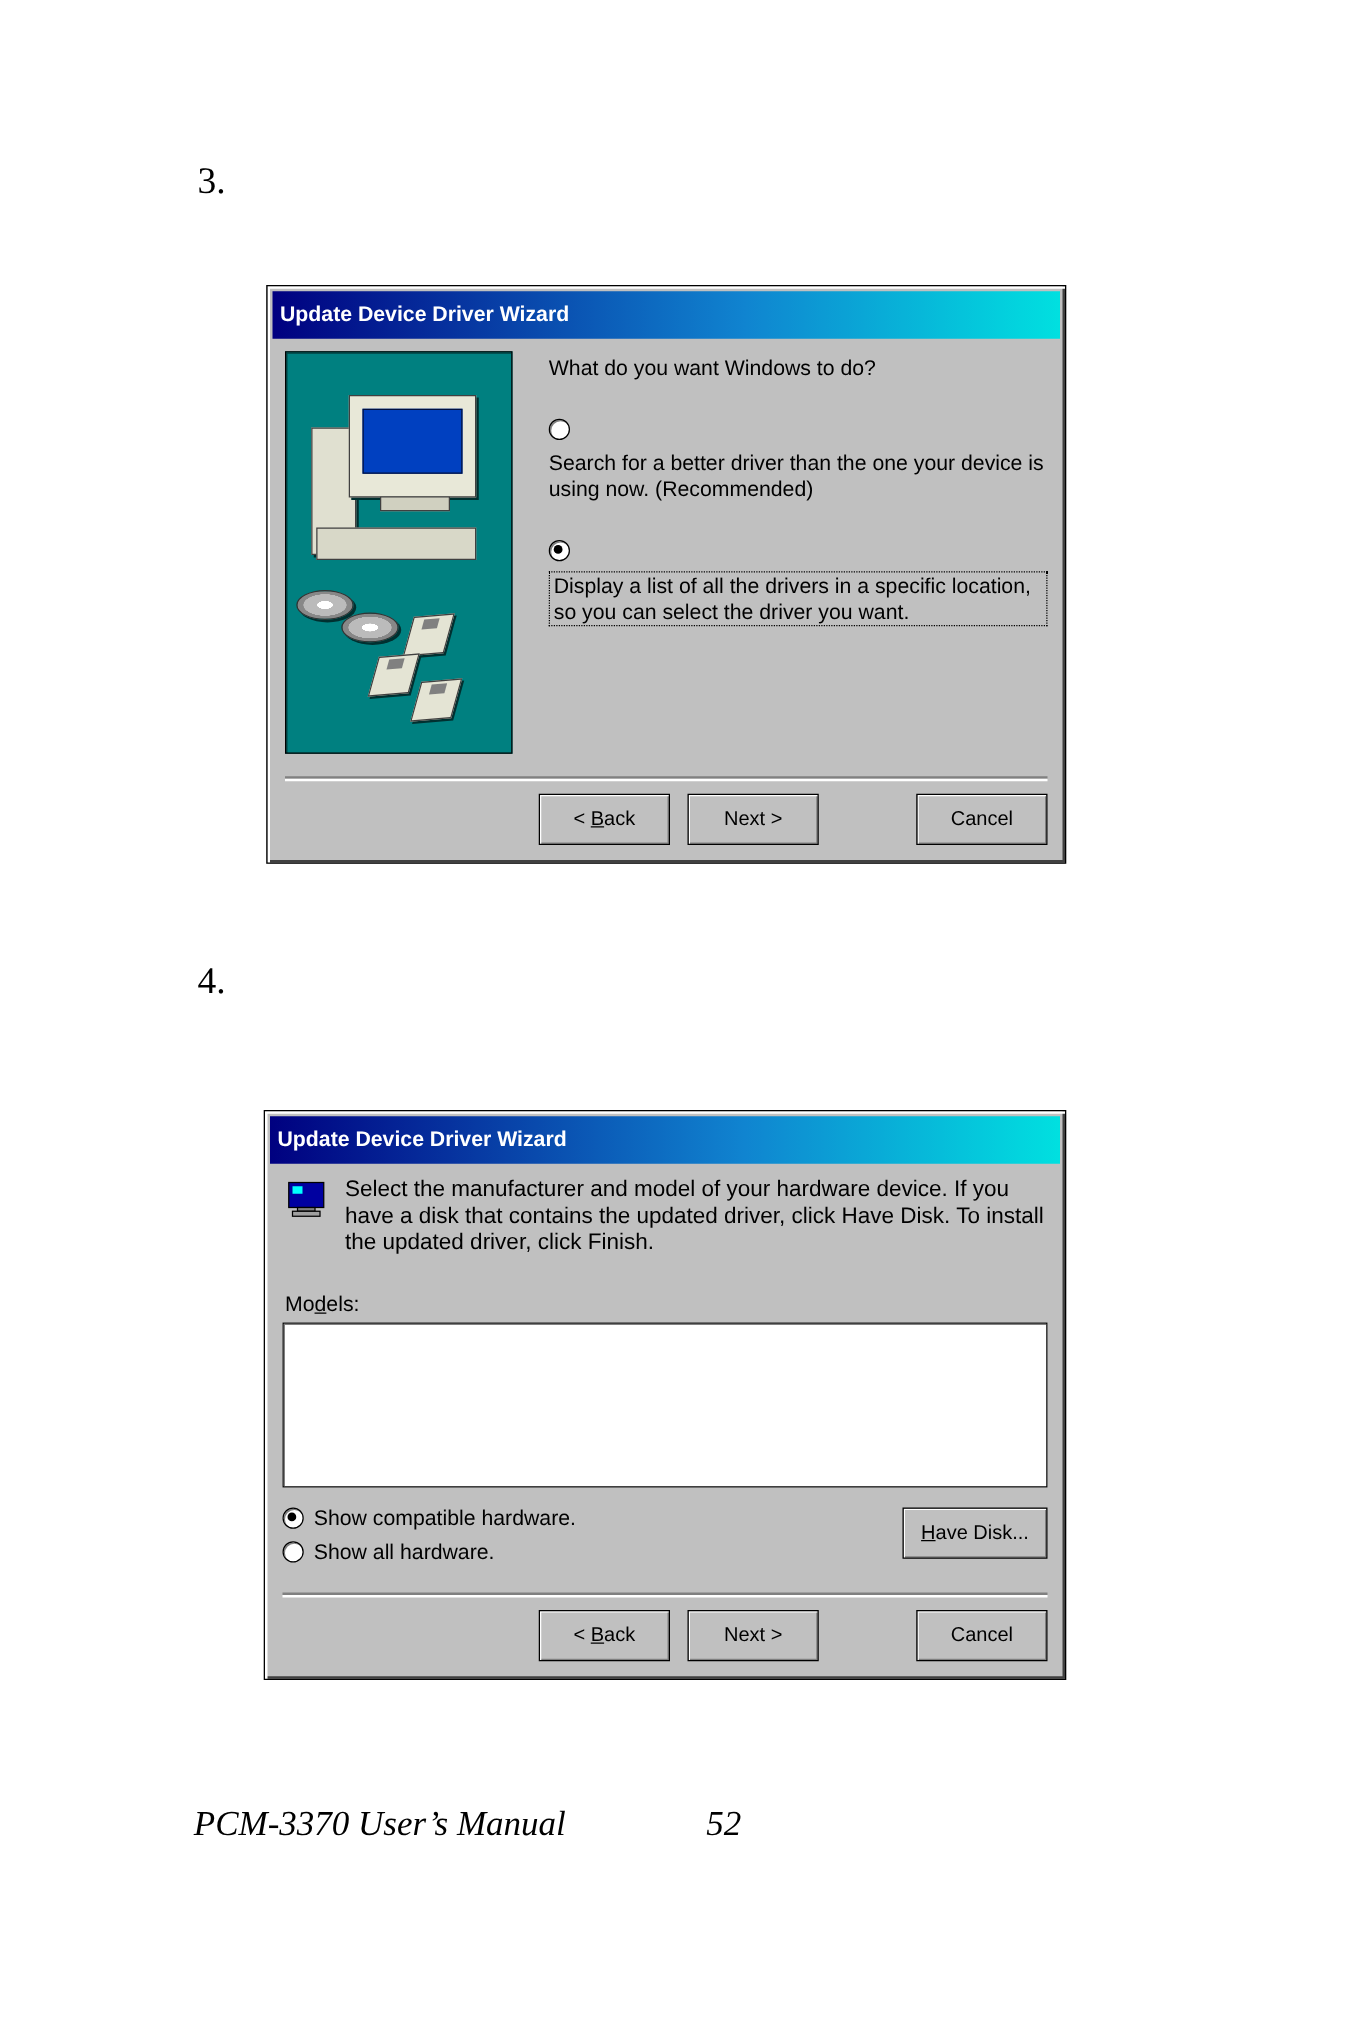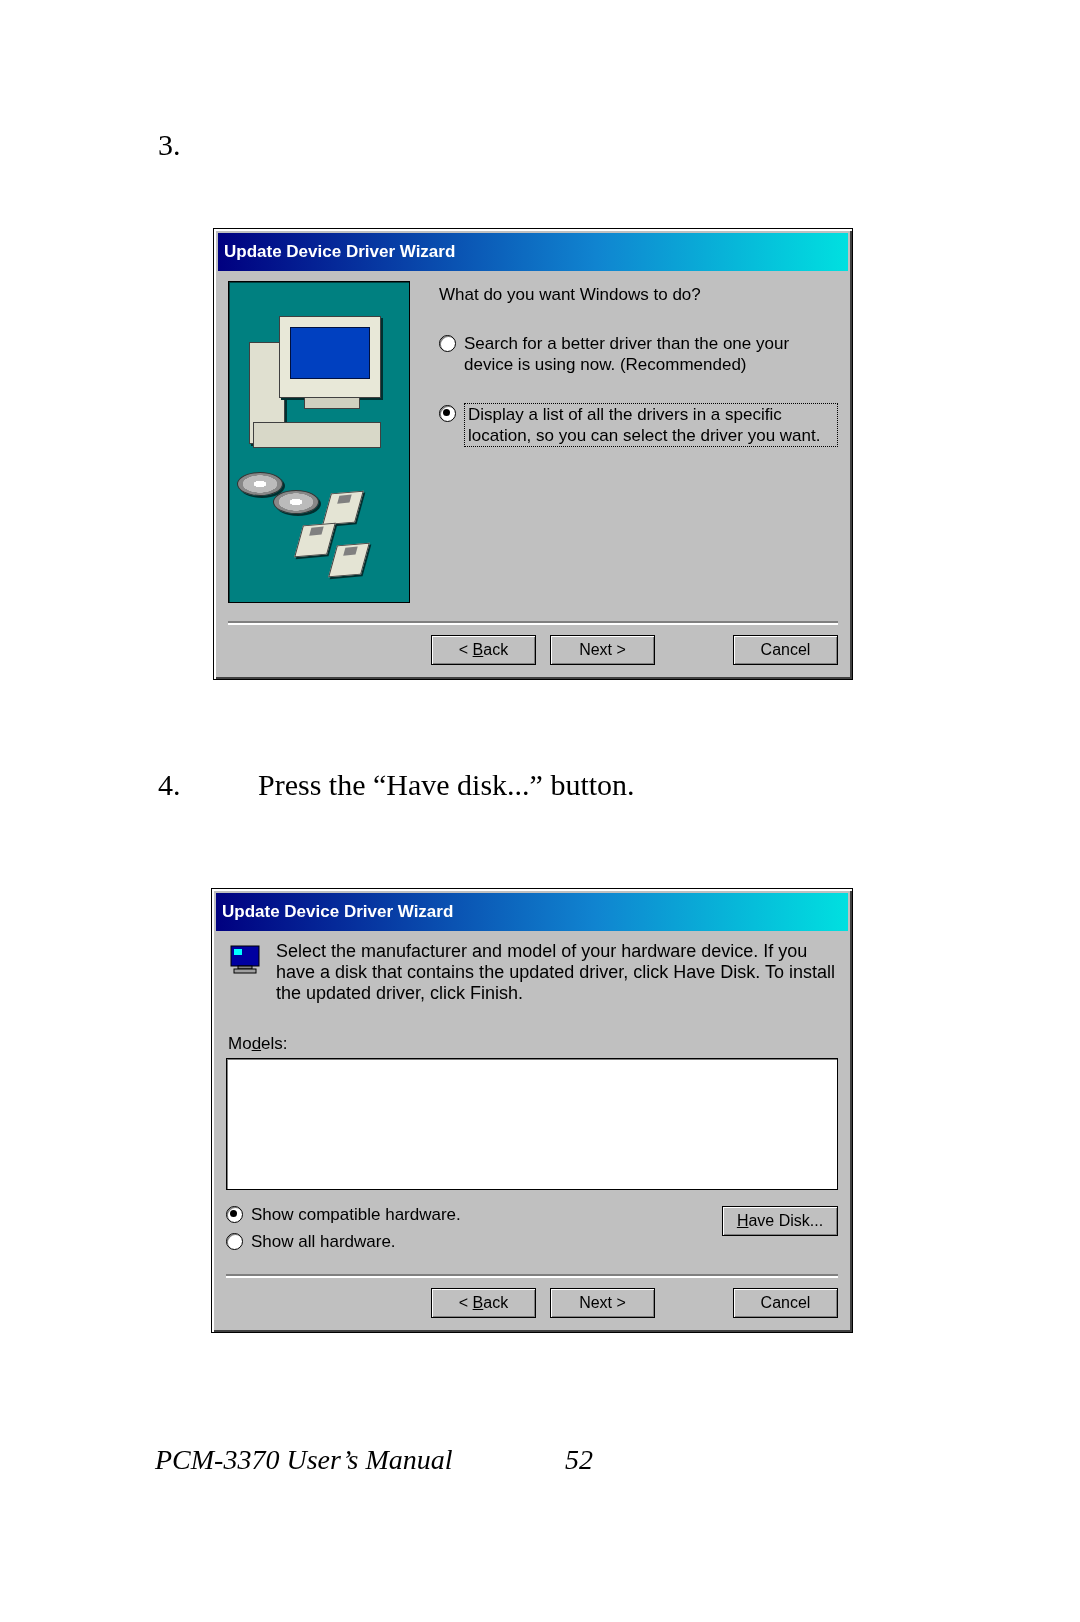--- a/index.html
+++ b/index.html
@@ -78,21 +78,21 @@
 
   
   .btnrow {
     display: flex;
     justify-content: flex-end;
     gap: 14px;
     margin-top: 10px;
   }
   .btn9x {
     width: 105px;
-    height: 30px;
+    height: 41px;
     background: #c0c0c0;
     border: 1px solid #000;
     box-shadow: inset 1px 1px 0 #fff, inset -1px -1px 0 #808080;
     font-family: inherit;
     font-size: 16px;
     line-height: 26px;
     text-align: center;
     padding: 0;
   }
   .btn9x .u { text-decoration: underline; }
@@ -214,21 +214,21 @@
   }
   .floppy.a { left: 98px; top: 210px; }
   .floppy.b { left: 70px; top: 242px; }
   .floppy.c { left: 104px; top: 262px; }
 
   .wiz1-right {
     flex: 1;
     padding-left: 18px;
   }
   .wiz1-right .prompt { margin: 4px 0 28px 0; }
-  .wiz1-right .radio { margin-bottom: 28px; }
+  .wiz1-right .radio { margin-bottom: 28px; flex-direction: column; }
 
   
   .device-icon {
     width: 36px;
     height: 36px;
     flex: none;
     margin: 2px 12px 0 2px;
   }
   .device-icon svg { width: 36px; height: 36px; display:block; }
   .wiz2-toprow {
@@ -296,21 +296,20 @@
           <span>&lt; </span><span class="u">B</span><span>ack</span>
         </button>
         <button class="btn9x">Next &gt;</button>
         <span class="gap"></span>
         <button class="btn9x">Cancel</button>
       </div>
     </div>
   </div>
 
   <div class="step-num" style="left:158px; top:768px;">4.</div>
-  <div class="step-text" style="left:258px; top:768px;">Press the “Have disk...” button.</div>
 
   <div class="win9x-window" style="left:211px; top:888px; width:640px;">
     <div class="titlebar">
       <span>Update Device Driver Wizard</span>
     </div>
     <div class="client">
       <div class="wiz2-toprow">
         <span class="device-icon">
           <svg viewBox="0 0 36 36">
             <rect x="3" y="3" width="28" height="20" fill="#0000a0" stroke="#000"></rect>

